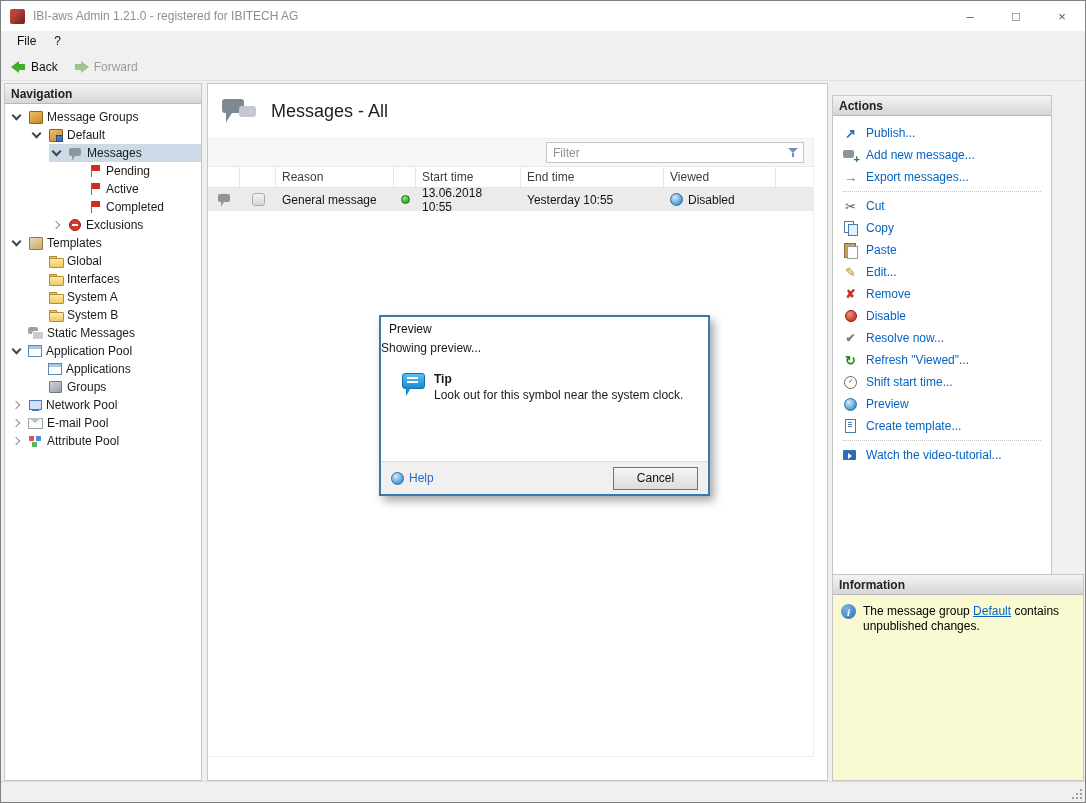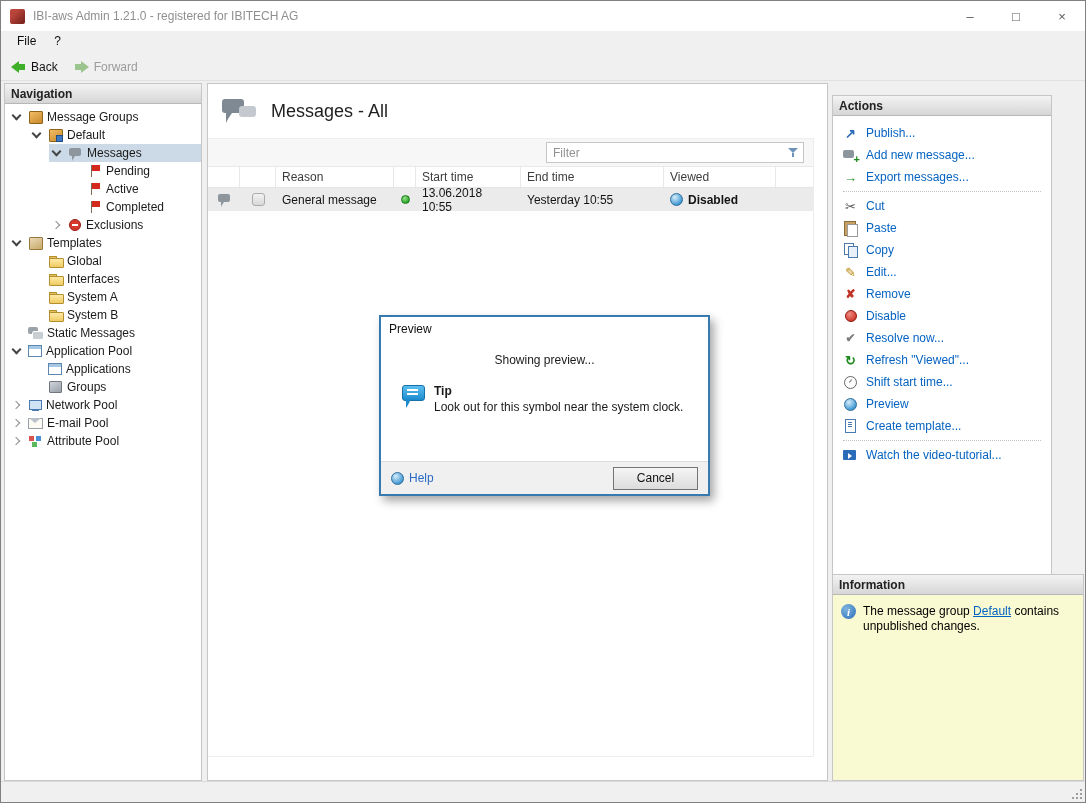--- a/index.html
+++ b/index.html
@@ -104,21 +104,21 @@
   .table-row{display:flex;height:23px;background:#ebebeb;color:#141414}
   .table-row .cell{display:flex;align-items:center;padding:0 6px;gap:5px}
   .c-icon{width:32px;flex:0 0 32px;justify-content:center}
   .c-sub{width:36px;flex:0 0 36px;justify-content:center}
   .c-reason{width:118px;flex:0 0 118px}
   .c-status{width:22px;flex:0 0 22px;justify-content:center;padding:0}
   .c-start{width:105px;flex:0 0 105px}
   .c-end{width:143px;flex:0 0 143px}
   .c-viewed{width:112px;flex:0 0 112px}
   .c-fill{flex:1}
-  .viewed-text{font-weight:bold}
+  .viewed-text{font-weight:normal}
   .ic-globe-icon{display:inline-block;width:13px;height:13px;border-radius:50%;background:radial-gradient(circle at 35% 30%,#d6ecfa,#3c96d2 75%);border:1px solid #2a6d9c;flex:0 0 13px}
   .ic-green-dot-icon{display:inline-block;width:9px;height:9px;border-radius:50%;background:radial-gradient(circle at 35% 30%,#97e089,var(--status-green) 75%);border:1px solid #157a15}
   .ic-note-icon{display:inline-block;width:13px;height:13px;border-radius:3px;background:linear-gradient(#f2f2f2,#d8d8d8);border:1px solid #ababab}
 
   
   .actions-body{position:relative;height:calc(100% - 20px);padding-top:6px}
   .action-item{display:flex;align-items:center;height:22px;padding-left:9px;gap:7px;color:var(--action-link)}
   .action-label{white-space:nowrap}
   .action-sep{border-top:1px dotted #c3c3c3;margin:3px 10px}
   .actions-overflow{position:absolute;left:0;right:0;bottom:1px;text-align:center;color:#555;font-weight:bold;letter-spacing:1px;font-size:11px;line-height:10px}
@@ -152,21 +152,21 @@
   
   .info-body{display:flex;gap:7px;padding:9px 8px;align-items:flex-start}
   .ic-info-icon{width:15px;height:15px;flex:0 0 15px;border-radius:50%;background:radial-gradient(circle at 35% 30%,#7fb3e0,#2a6fb8);color:#fff;display:inline-flex;align-items:center;justify-content:center;font-family:"Liberation Serif",serif;font-size:11px;font-weight:bold;font-style:italic}
   .ic-info-icon::before{content:"i"}
   .info-text{line-height:15px;color:#000}
   .info-link{color:var(--action-link);text-decoration:underline;cursor:pointer}
 
   
   .dialog{position:absolute;left:378px;top:314px;width:331px;height:181px;background:#fff;border:2px solid var(--dialog-border);box-shadow:4px 5px 9px rgba(0,0,0,.35);z-index:10}
   .dialog-title{padding:5px 8px;color:#111}
-  .dialog-message{text-align:center;margin-top:12px}
+  .dialog-message{text-align:left;}
   .tip-row{display:flex;gap:9px;margin:17px 0 0 21px;align-items:flex-start}
   .tip-title{font-weight:bold;margin-bottom:2px}
   .ic-tip-icon{position:relative;width:23px;height:21px;flex:0 0 23px}
   .ic-tip-icon::before{content:"";position:absolute;left:0;top:1px;width:21px;height:14px;background:linear-gradient(#5bc0f0,#1b8bd0);border:1px solid #1470a8;border-radius:3px}
   .ic-tip-icon::after{content:"";position:absolute;left:4px;top:15px;border:3px solid transparent;border-top:6px solid #1b8bd0;border-left:2px solid #1b8bd0}
   .ic-tip-icon .tip-lines{position:absolute;left:5px;top:5px;width:11px;height:2px;background:#fff;box-shadow:0 4px 0 #fff;z-index:1}
   .dialog-footer{position:absolute;left:0;right:0;bottom:0;height:33px;background:#f0f0f0;border-top:1px solid #dcdcdc;display:flex;align-items:center;justify-content:space-between;padding:0 10px}
   .help-link{display:flex;align-items:center;gap:5px;color:#2a6cc4}
   .cancel-btn{width:85px;height:23px;background:linear-gradient(#f5f5f5,#dcdcdc);border:1px solid #747474;font:inherit;color:#111}
 
@@ -432,27 +432,27 @@
           <span class="action-label">Export messages...</span>
         </div>
         <div class="action-sep"></div>
 
         <div class="action-item">
           <span class="aicon ic-cut-icon"></span>
           <span class="action-label">Cut</span>
         </div>
 
         <div class="action-item">
+          <span class="aicon ic-copy-icon"></span>
+          <span class="action-label">Copy</span>
+        </div>
+
+        <div class="action-item">
           <span class="aicon ic-paste-icon"></span>
           <span class="action-label">Paste</span>
-        </div>
-
-        <div class="action-item">
-          <span class="aicon ic-copy-icon"></span>
-          <span class="action-label">Copy</span>
         </div>
 
         <div class="action-item">
           <span class="aicon ic-edit-icon"></span>
           <span class="action-label">Edit...</span>
         </div>
 
         <div class="action-item">
           <span class="aicon ic-remove-icon"></span>
           <span class="action-label">Remove</span>

